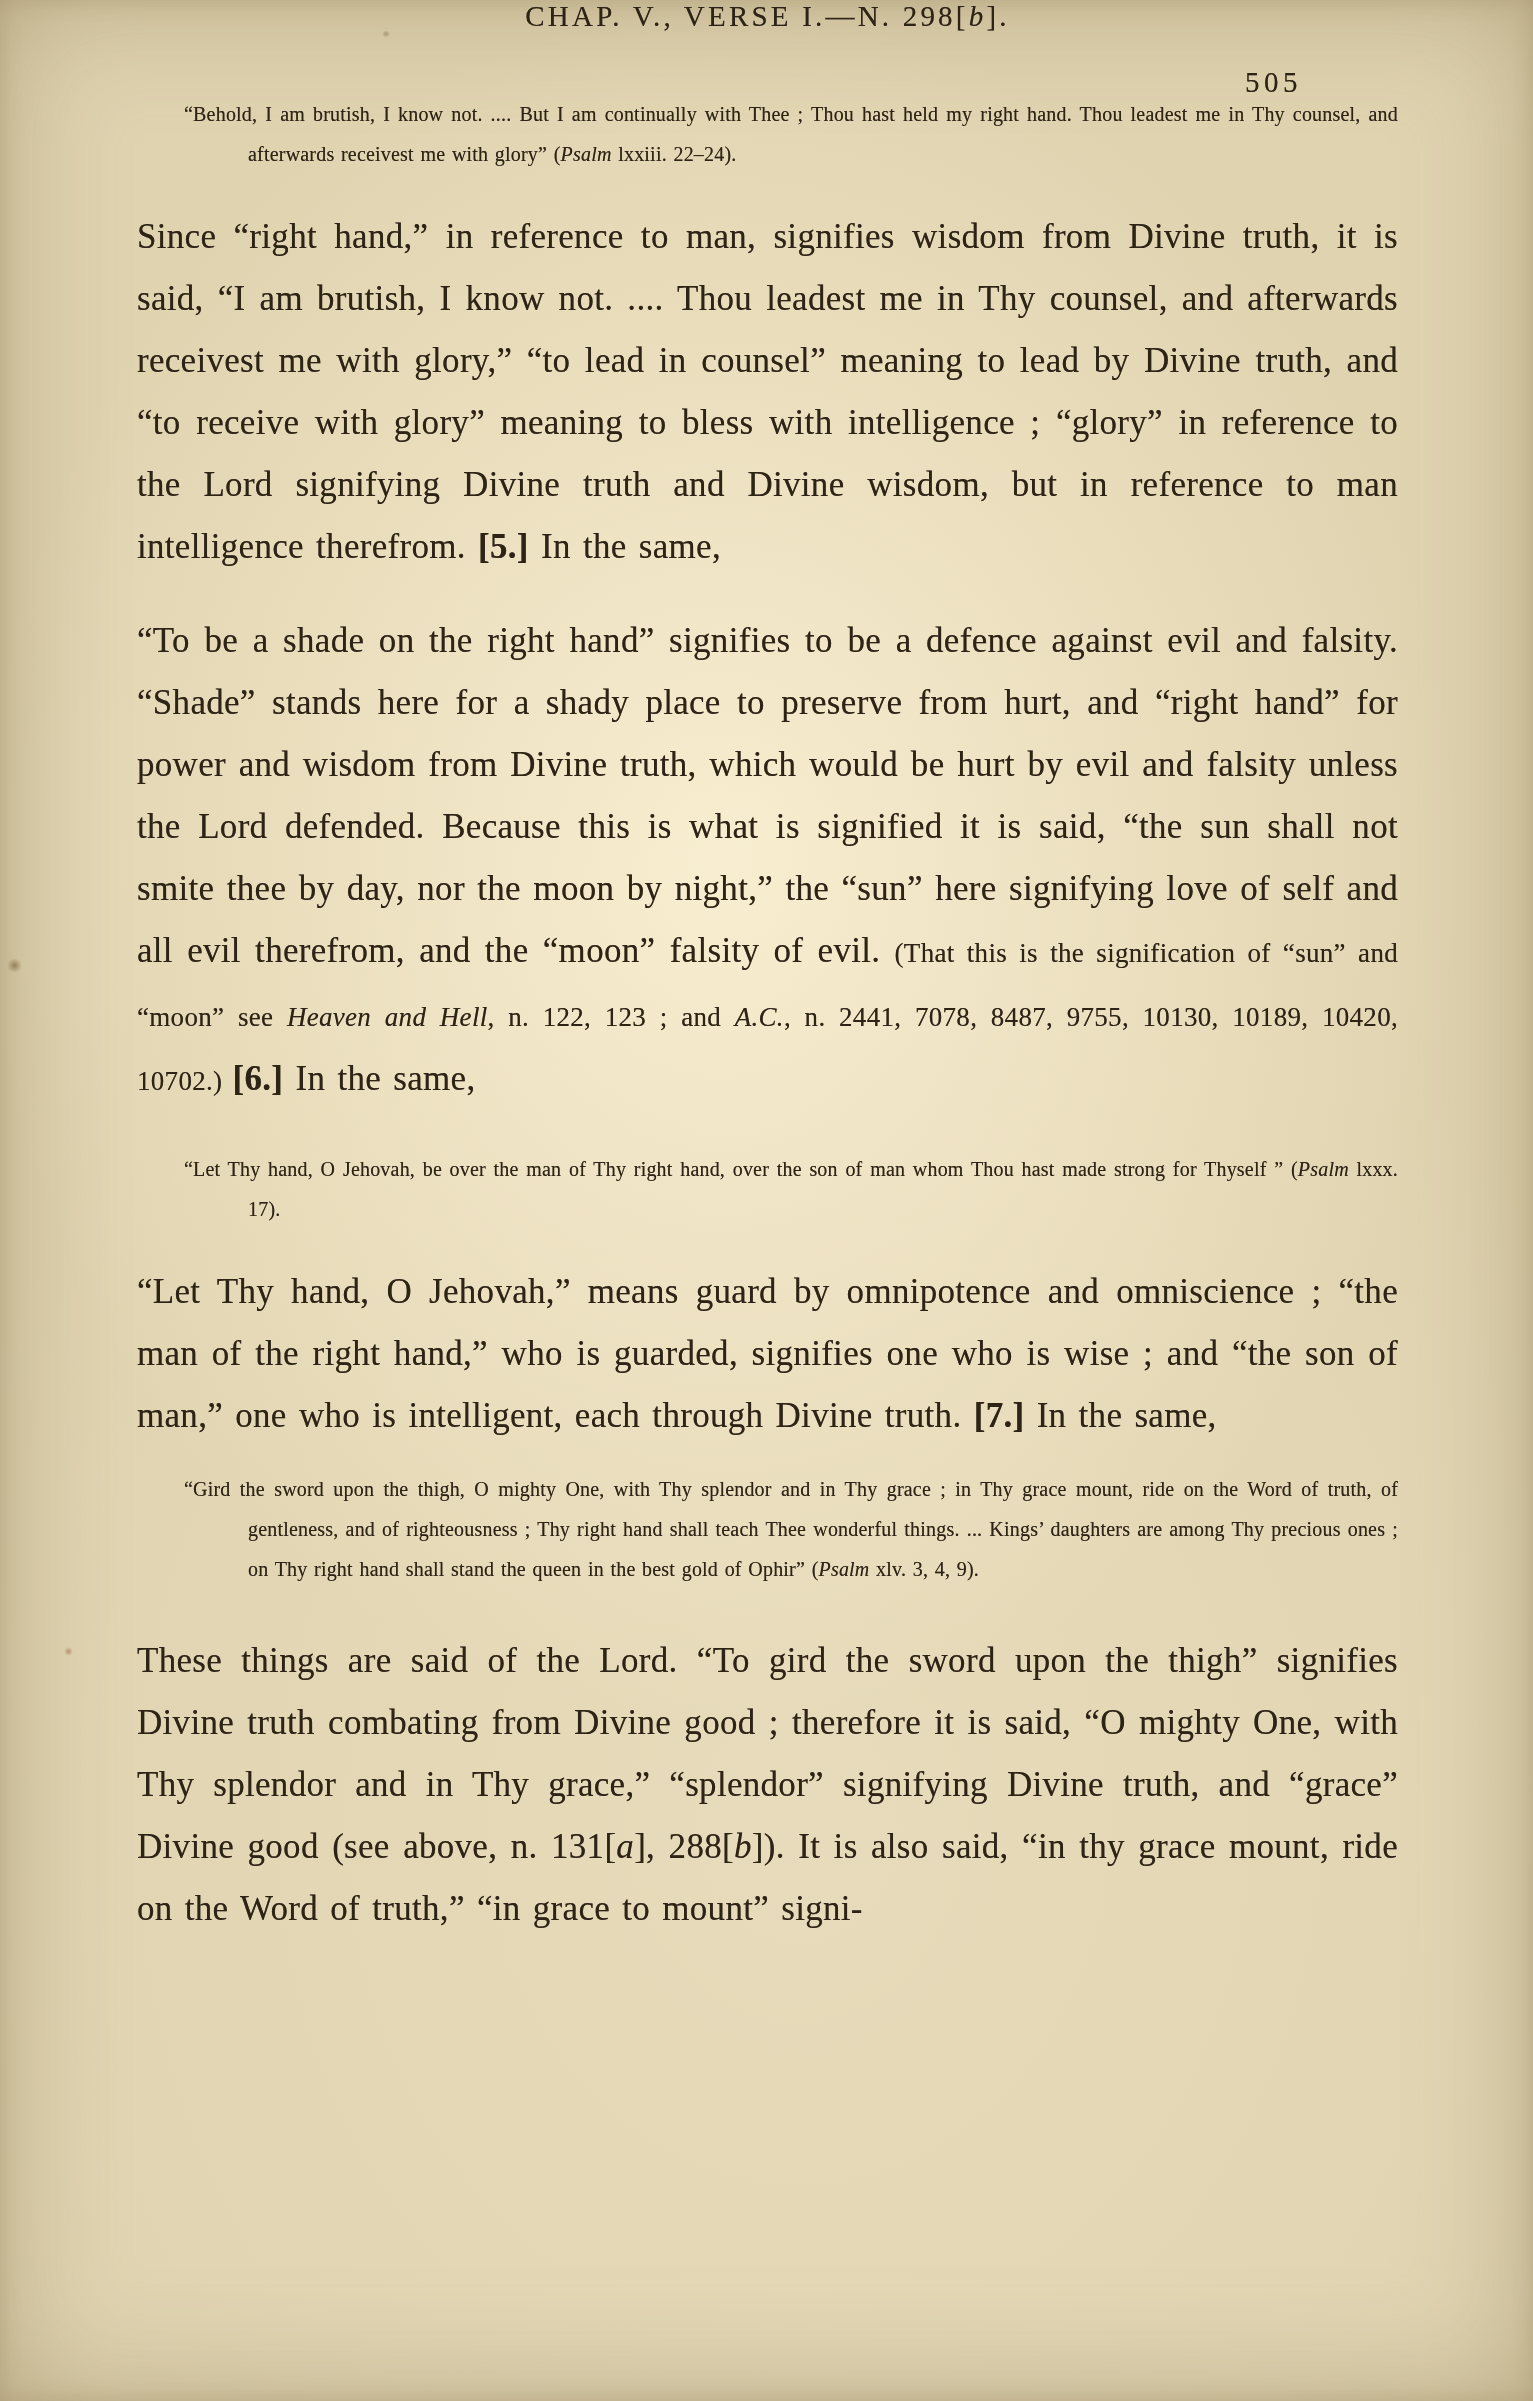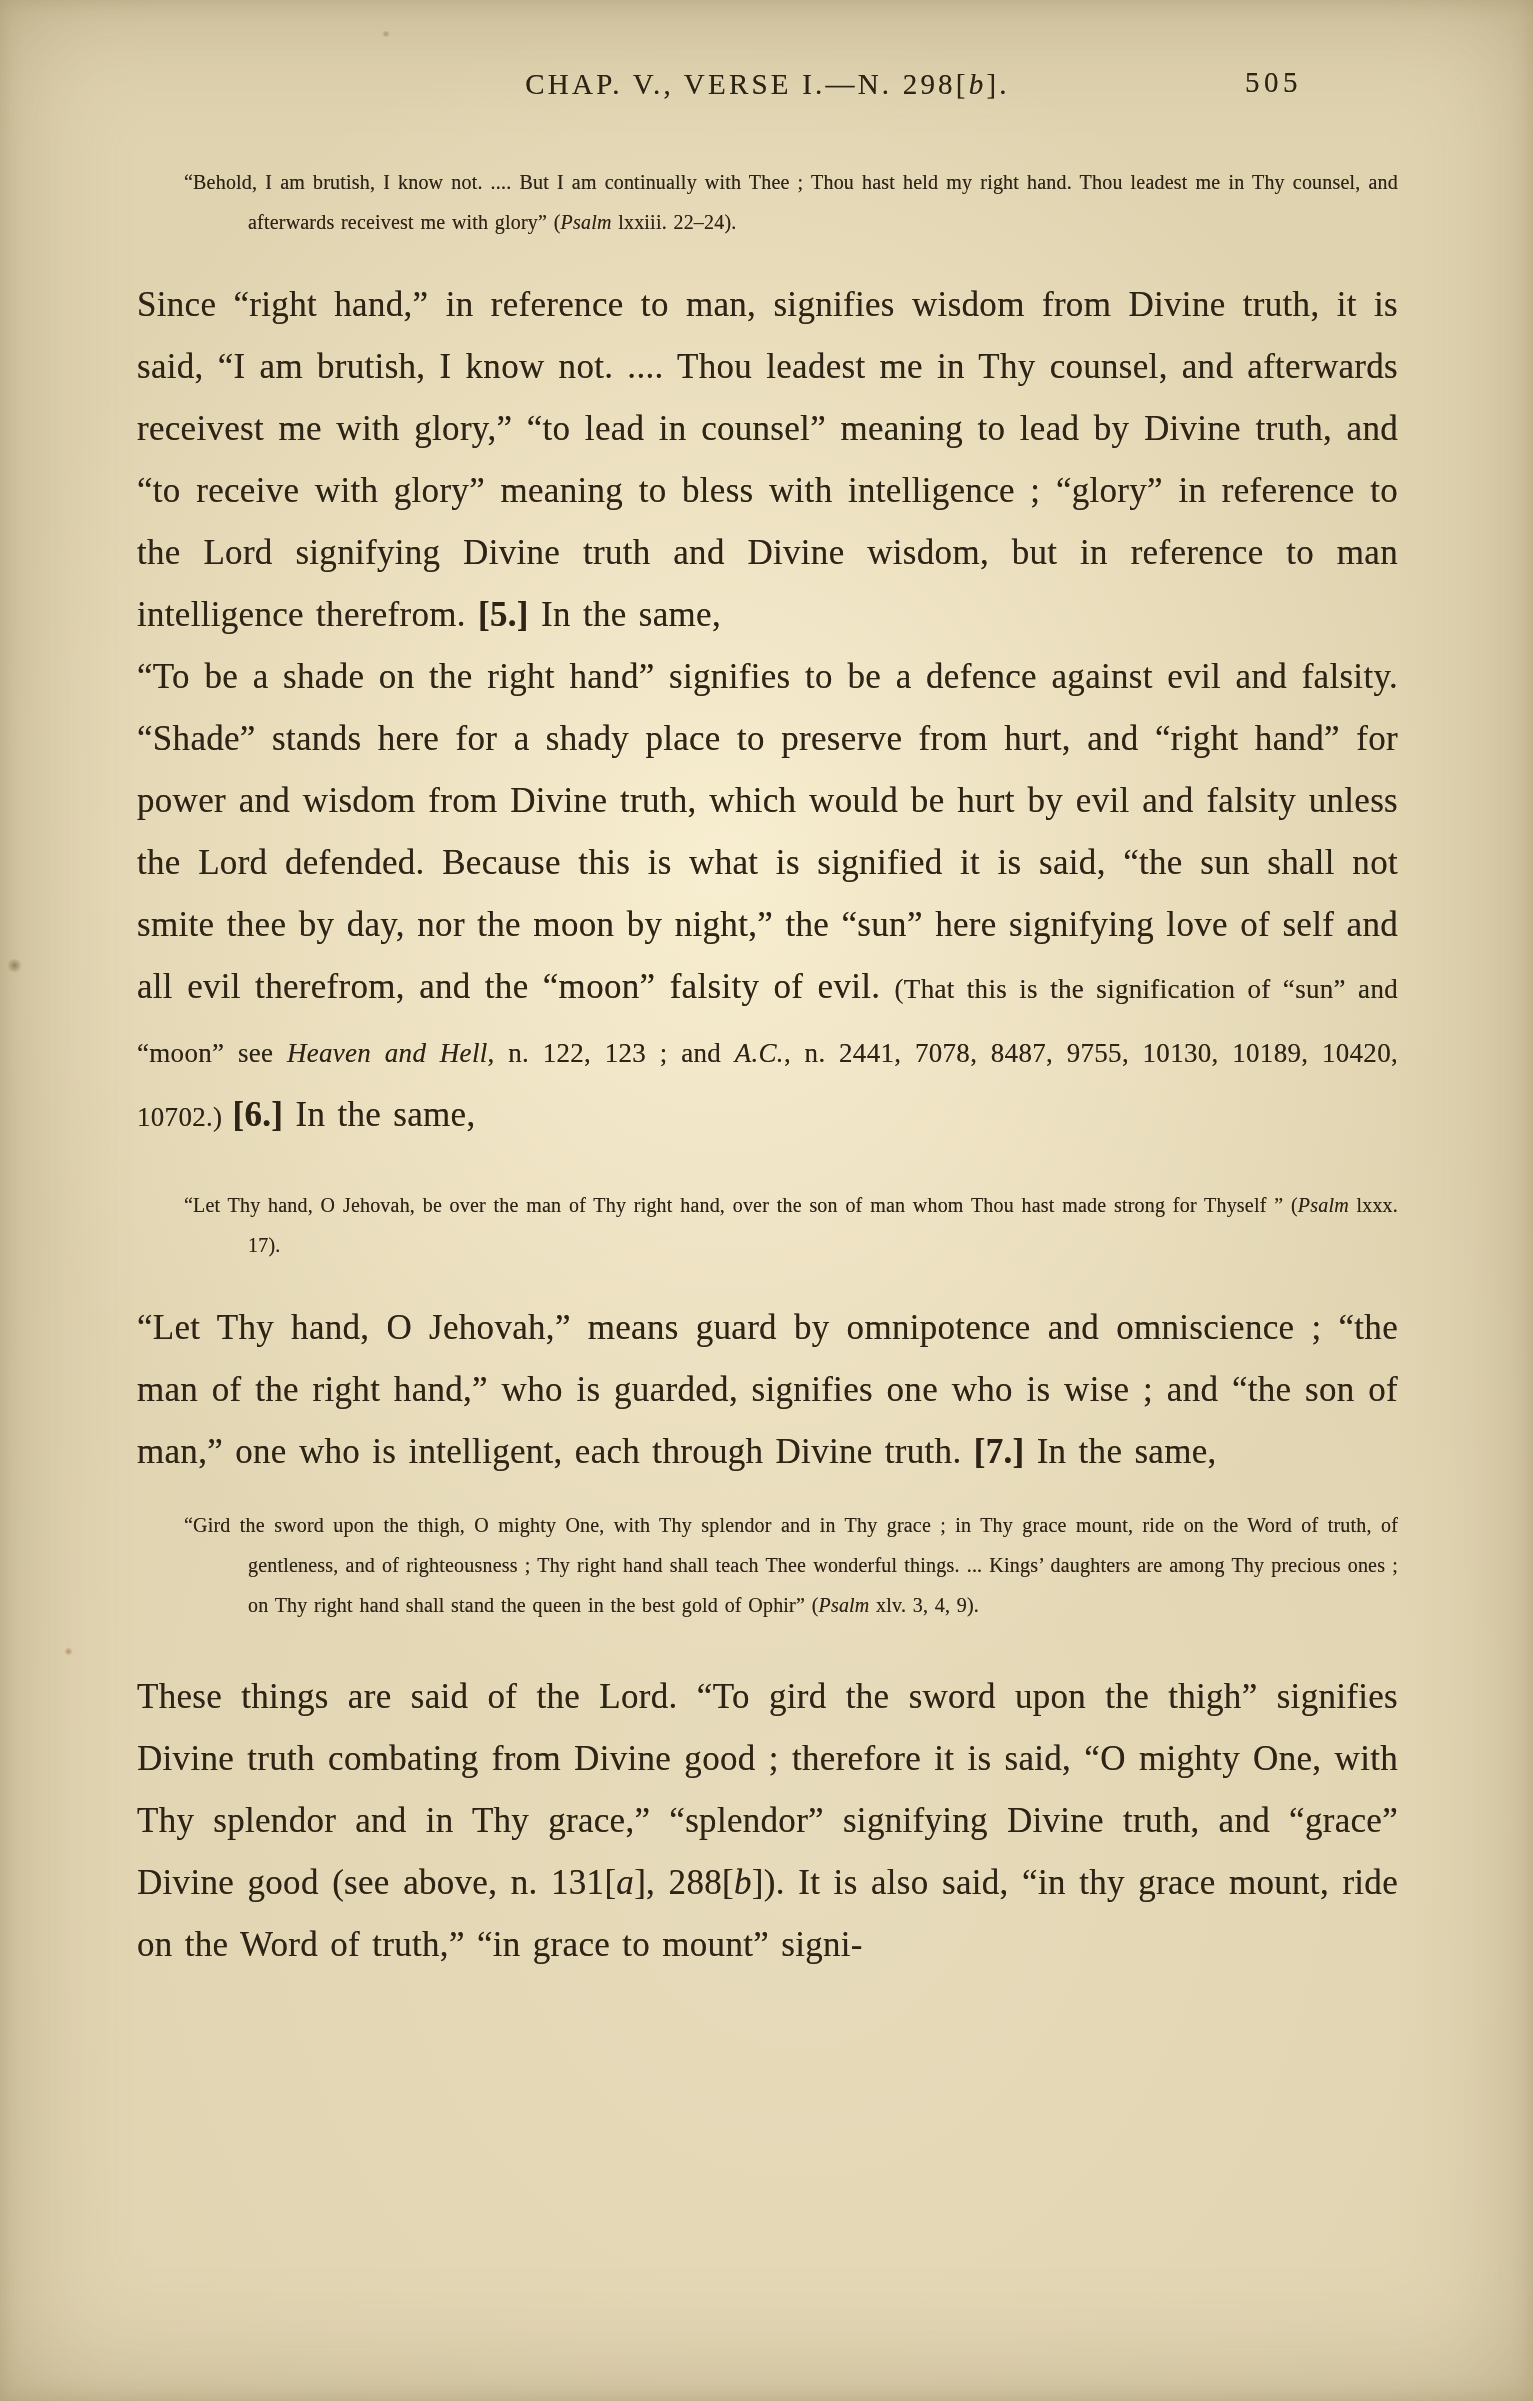--- a/index.html
+++ b/index.html
@@ -17,21 +17,20 @@
     background-image:
       radial-gradient(ellipse 62% 46% at 47% 36%, rgba(249,239,210,0.95), rgba(249,239,210,0) 78%),
       radial-gradient(ellipse 75% 55% at 52% 76%, rgba(233,222,191,0.75), rgba(233,222,191,0) 80%);
     box-shadow: inset 0 0 121px rgba(116,97,58,0.38), inset 0 0 21.7px rgba(116,97,58,0.22);
     text-shadow: 0 0 0.6px rgba(46,36,22,0.55);
   }
   .content { padding: 0 136px 0 137px; }
 
   .running-head {
     position: relative;
-    padding-top: 68px;
     text-align: center;
     font-size: 29px;
     letter-spacing: 3.2px;
     white-space: nowrap;
   }
   .folio {
     position: absolute;
     top: 66px; right: 96px;
     font-size: 29px;
     letter-spacing: 4.5px;
@@ -51,21 +50,21 @@
     text-align: justify;
     word-spacing: 0.07em;
     letter-spacing: 0.2px;
     margin: 0;
     padding-left: 111px;
     text-indent: -64px;
   }
   .mt-q1 { margin-top: 61px; }
   .mt-p1 { margin-top: 32px; }
   .mt-q2 { margin-top: 34px; }
-  .mt-p2 { }
+  .mt-p2 { margin-top: 32px; }
   .mt-q3 { margin-top: 37px; }
   .mt-p3 { margin-top: 32px; }
   .mt-q4 { margin-top: 22px; }
   .mt-p4 { margin-top: 41px; }
 
   .it { font-style: italic; }
   .b  { font-weight: bold; }
   .small-note { font-size: 27px; }
 
   .blemish { position: absolute; border-radius: 50%; pointer-events: none; }

